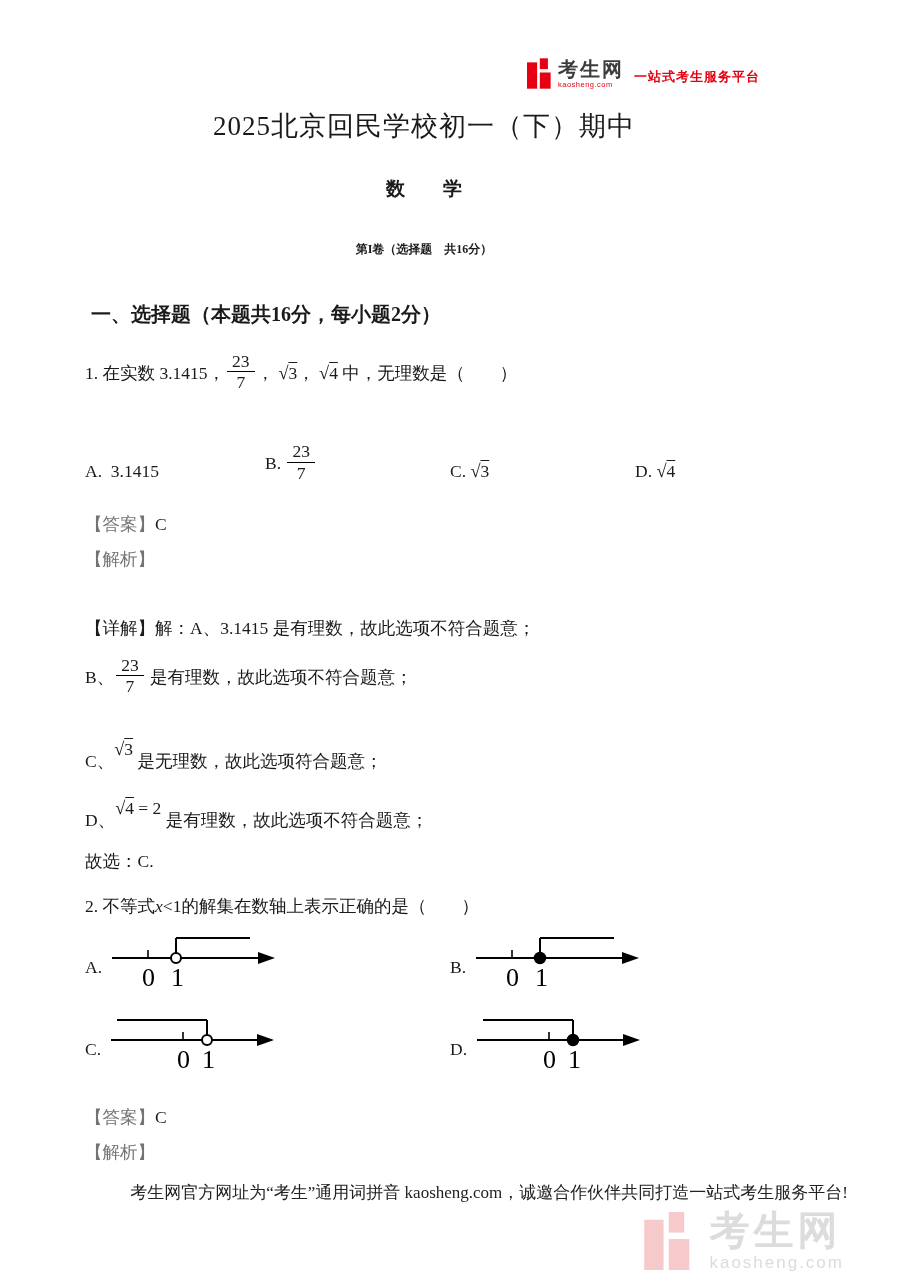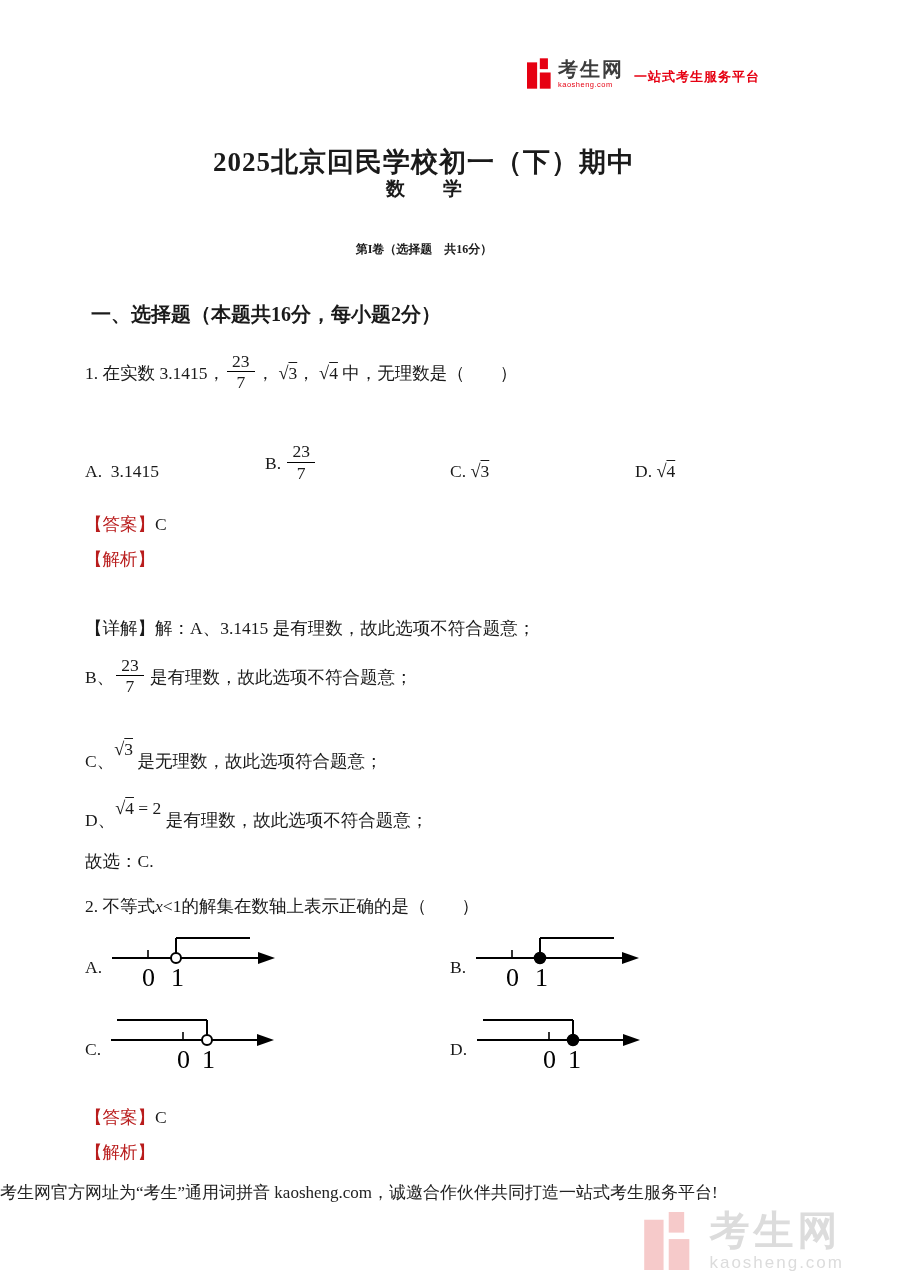--- a/index.html
+++ b/index.html
@@ -14,29 +14,29 @@
   .brand .mark { width:27px; height:31px; margin-right:4px; }
   .brand .namecol { display:flex; flex-direction:column; line-height:1; }
   .brand .nm { font-size:20px; font-weight:bold; color:#3c3c3c; letter-spacing:2px;
                font-family:"Liberation Sans",sans-serif; }
   .brand .dom { font-size:7.5px; color:#e60012; letter-spacing:0.5px; margin-top:2px;
                font-family:"Liberation Sans",sans-serif; }
   .brand .tagline { font-size:13px; font-weight:bold; color:#e60012; margin-left:10px;
                align-self:flex-end; padding-bottom:3px; letter-spacing:1px; }
   
   .title { position:absolute; top:108px; left:0; width:100%; text-align:center;
-           font-size:27px; font-weight:bold; letter-spacing:1px;margin-top:36px; }
+           font-size:27px; font-weight:normal; letter-spacing:1px; }
   .subject { position:absolute; top:176px; left:0; width:100%; text-align:center;
            font-size:19px; font-weight:bold; }
   .part { position:absolute; top:241px; left:0; width:100%; text-align:center;
            font-size:12px; font-weight:bold; }
   .secheading { position:absolute; top:301px; left:91px; font-size:20px; font-weight:bold; }
   
   .line { position:absolute; left:85px; white-space:nowrap; }
-  .blue { color:#b91c1c; }
+  .blue { color:#737373; }
   
   .frac { display:inline-block; text-align:center; vertical-align:-0.55em;
           line-height:1.05; padding:0 2px; }
   .frac .num { display:block; border-bottom:1.6px solid #000; padding:0 5px 1px; }
   .frac .den { display:block; padding-top:1px; }
   
   .sqrt { white-space:nowrap; }
   .sqrt .rad { font-size:1.05em; }
   .sqrt .ol { text-decoration:overline; }
   .raised { display:inline-block; position:relative; top:-12px; }
@@ -44,21 +44,21 @@
   
   .optrow { position:absolute; top:428px; left:0; width:100%; height:60px; }
   .opt { position:absolute; bottom:6px; white-space:nowrap; }
   .opt .frac { vertical-align:-0.55em; }
   
   .nlrow { position:absolute; left:0; width:100%; height:72px; }
   .nlgroup { position:absolute; display:flex; align-items:flex-end; }
   .nlletter { font-size:17.5px; padding-bottom:12px; margin-right:8px; }
   .nl svg { display:block; }
   
-  .footer { position:absolute; top:1181px; left:0; width:100%; text-align:left;
+  .footer { position:absolute; top:1181px; left:0; width:100%; text-align:right;
             font-size:17px; color:#222; }
   
   .wm { position:absolute; right:4px; bottom:2px; display:flex; align-items:center; opacity:1; }
   .wm .mark { width:62px; height:58px; margin-right:8px; }
   .wm .col { display:flex; flex-direction:column; line-height:1; }
   .wm .nm { font-size:40px; font-weight:bold; color:#dcdcdc; letter-spacing:4px;
             font-family:"Liberation Sans",sans-serif; }
   .wm .dom { font-size:17px; color:#dcdcdc; letter-spacing:2px; margin-top:4px;
             font-family:"Liberation Sans",sans-serif; }
 </style>

